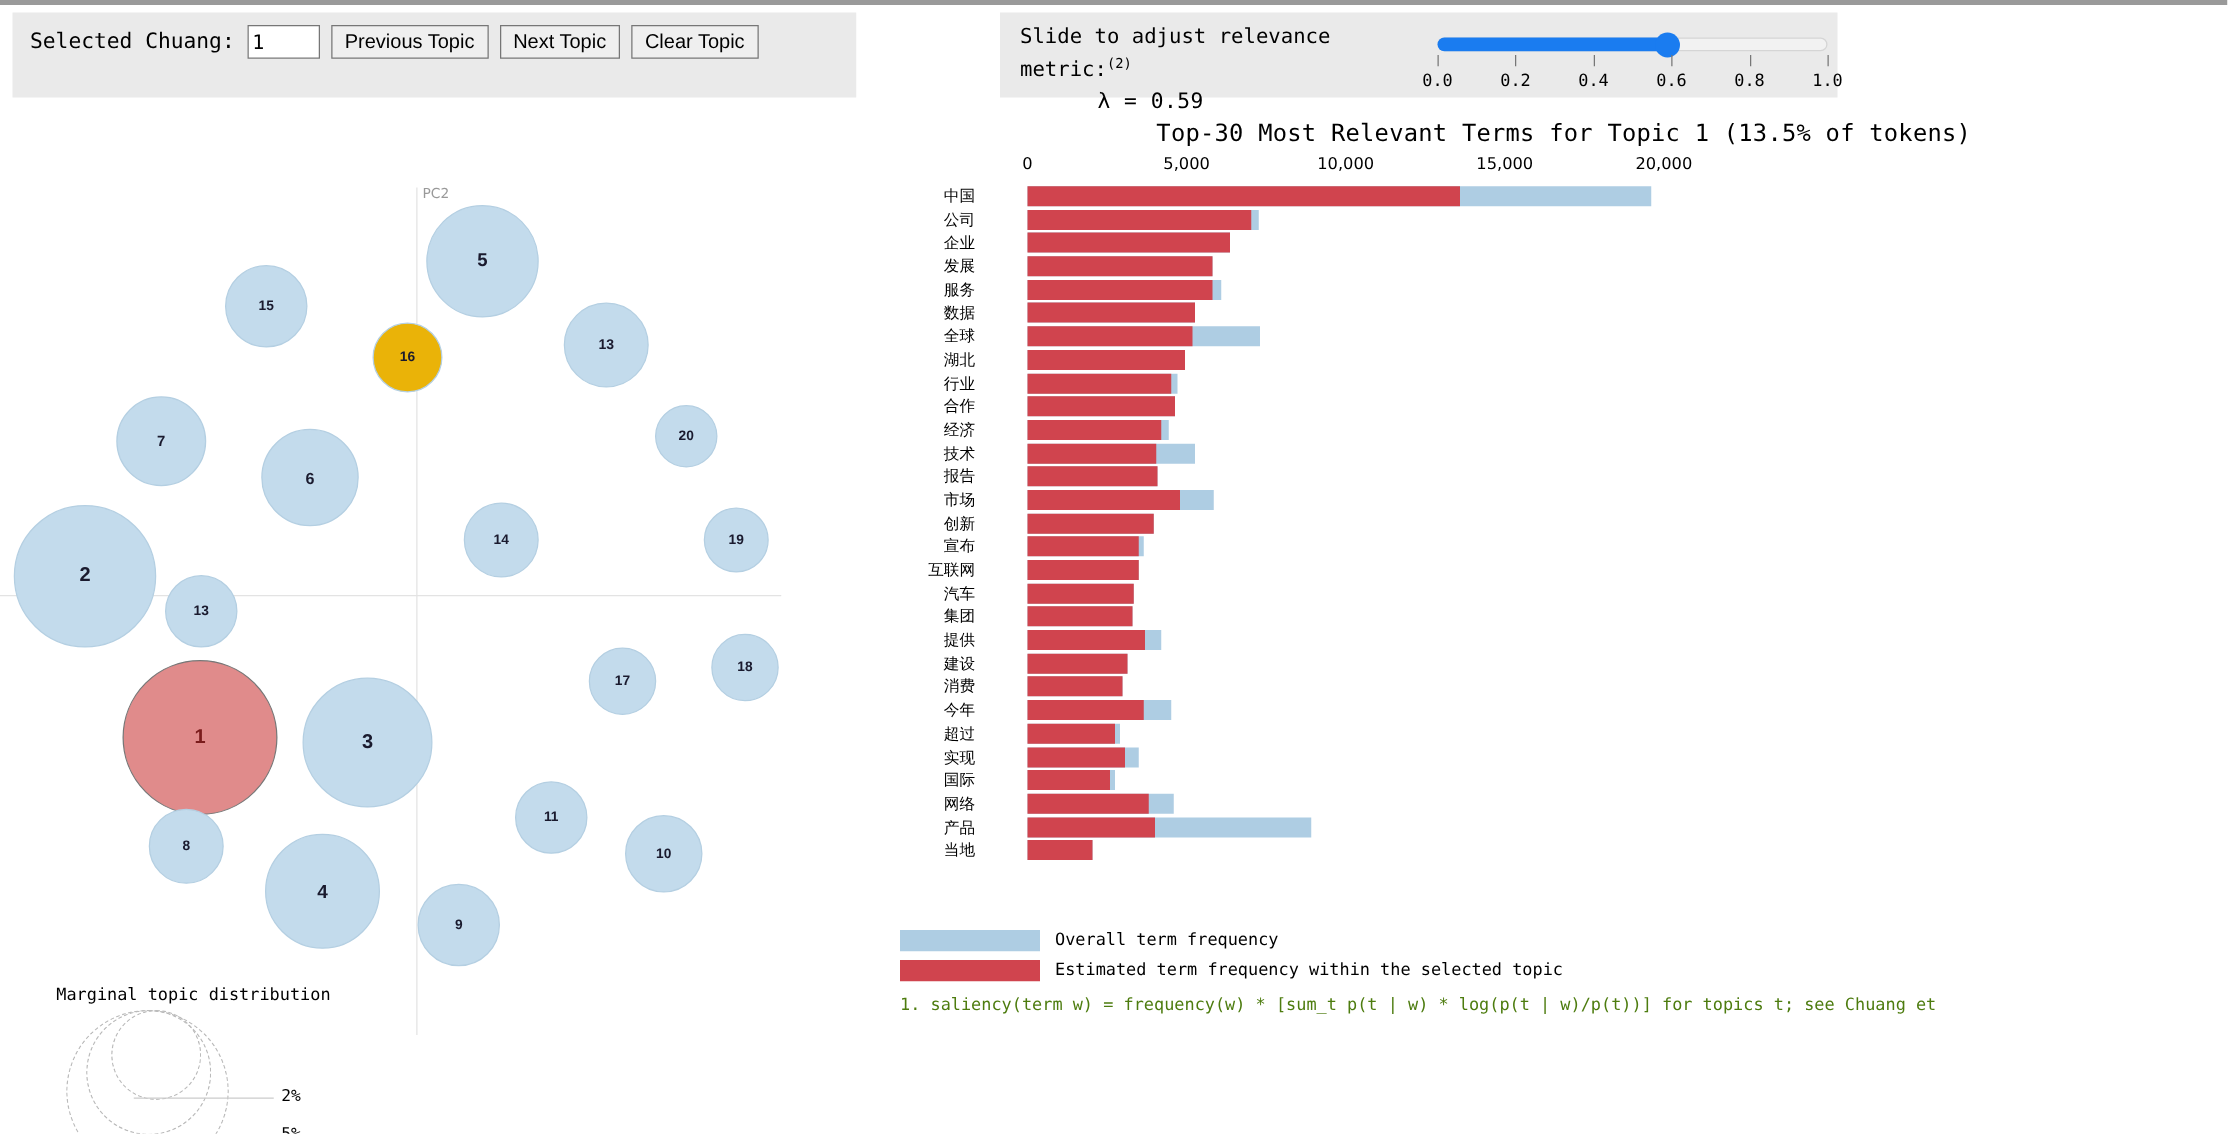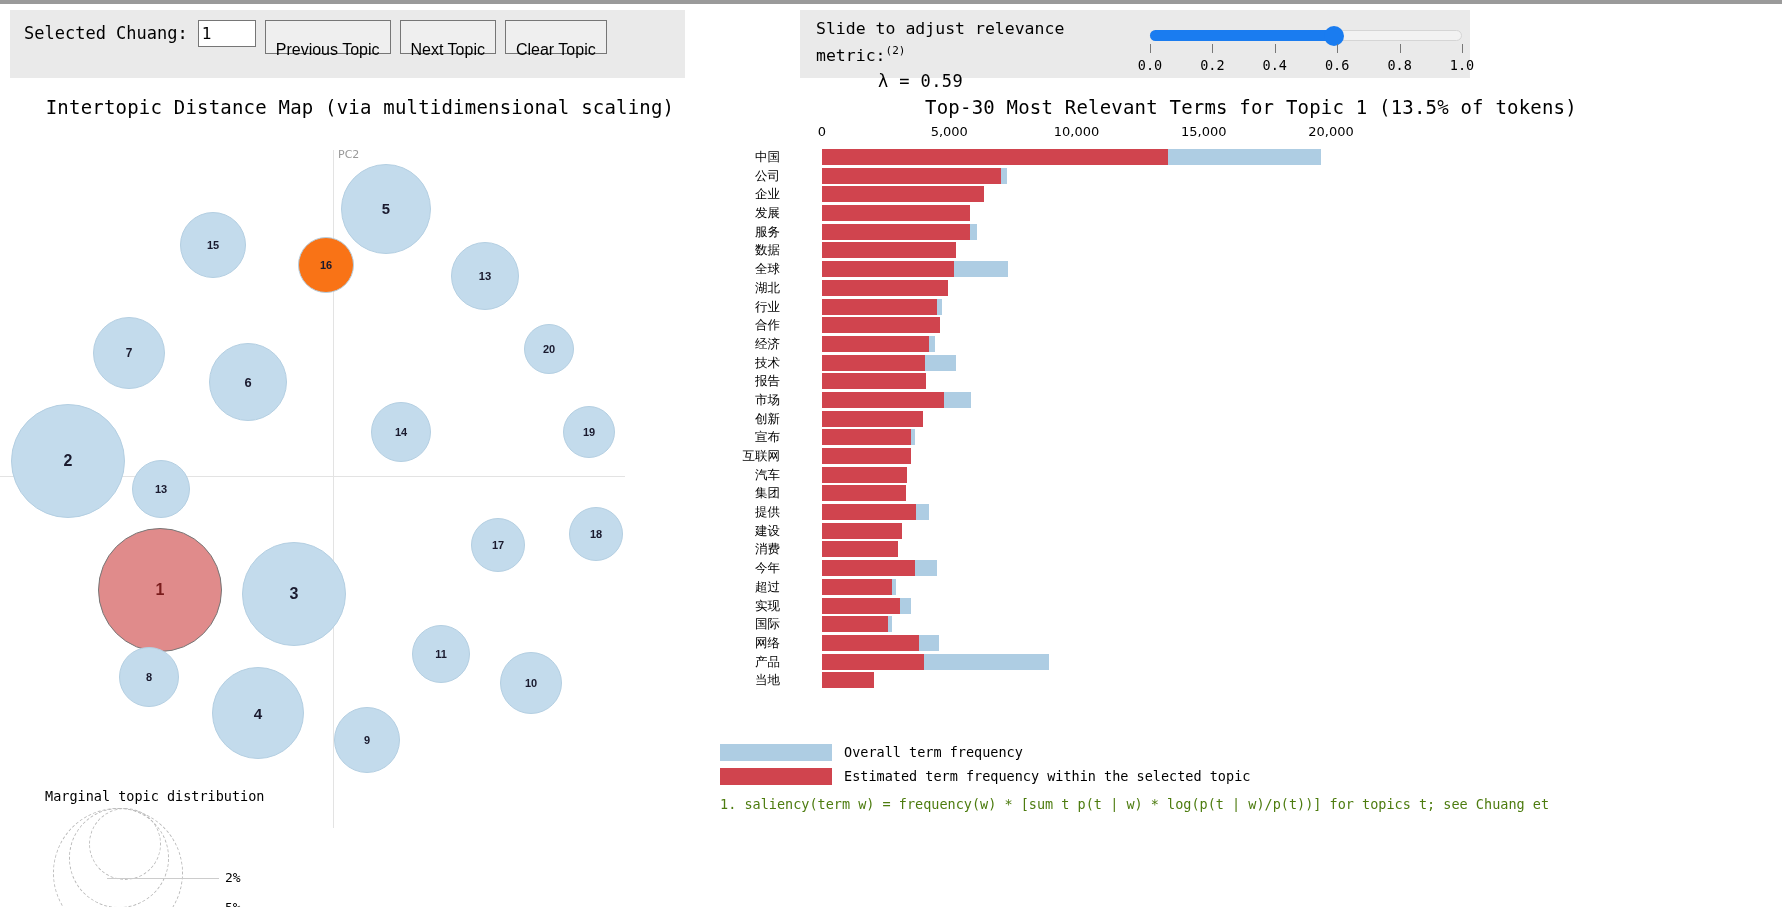--- a/index.html
+++ b/index.html
@@ -35,21 +35,21 @@
     width: 58px; height: 27px;
     font-family: "DejaVu Sans Mono", "Liberation Mono", monospace;
     font-size: 16px;
     border: 1px solid #767676;
     background: #fff; color: #000;
     padding: 0 3px; outline: none;
   }
   .btn {
     height: 27px;
     margin-left: 9px;
-    padding: 16px 10px;
+    padding: 0 10px;
     font-family: "Liberation Sans", sans-serif;
     font-size: 16px;
     background: #efefef;
     border: 1px solid #767676;
     color: #000;
     cursor: pointer;
     line-height: 25px;
     white-space: nowrap;
   }
 
@@ -243,21 +243,20 @@
           </div>
           <div class="tick" style="left: 312px;">
             <i></i>
             <span>1.0</span>
           </div>
         </div>
     </div>
   </div>
 
   <div id="left-panel">
-    <div class="panel-title">Intertopic Distance Map (via multidimensional scaling)</div>
     <div id="map-area">
       <div class="axis-line" id="axis-v" style="left:333px;top:22px;width:1px;height:678px;"></div>
       <div class="axis-line" id="axis-h" style="left:0px;top:348px;width:625px;height:1px;"></div>
       <div class="axis-label" id="lbl-pc2" style="left:338px;top:20px;">PC2</div>
       <div class="axis-label" id="lbl-pc1" style="left:38px;top:331px;">PC1</div>
     <div class="bubble selected" style="left: 98px; top: 400px; width: 124px; height: 124px; font-size: 16px; background: rgb(224, 139, 139);">
           <span>1</span>
         </div>
         <div class="bubble" style="left: 11px; top: 276px; width: 114px; height: 114px; font-size: 16px; background: rgb(195, 219, 236);">
           <span>2</span>
@@ -294,21 +293,21 @@
         </div>
         <div class="bubble" style="left: 132px; top: 332px; width: 58px; height: 58px; font-size: 11px; background: rgb(195, 219, 236);">
           <span>13</span>
         </div>
         <div class="bubble" style="left: 371px; top: 274px; width: 60px; height: 60px; font-size: 11px; background: rgb(195, 219, 236);">
           <span>14</span>
         </div>
         <div class="bubble" style="left: 180px; top: 84px; width: 66px; height: 66px; font-size: 11px; background: rgb(195, 219, 236);">
           <span>15</span>
         </div>
-        <div class="bubble" style="left: 298px; top: 109px; width: 56px; height: 56px; font-size: 11px; background: #f97316;">
+        <div class="bubble" style="left: 298px; top: 130px; width: 56px; height: 56px; font-size: 11px; background: #eab308;">
           <span>16</span>
         </div>
         <div class="bubble" style="left: 471px; top: 390px; width: 54px; height: 54px; font-size: 11px; background: rgb(195, 219, 236);">
           <span>17</span>
         </div>
         <div class="bubble" style="left: 569px; top: 379px; width: 54px; height: 54px; font-size: 11px; background: rgb(195, 219, 236);">
           <span>18</span>
         </div>
         <div class="bubble" style="left: 563px; top: 278px; width: 52px; height: 52px; font-size: 11px; background: rgb(195, 219, 236);">
           <span>19</span>

